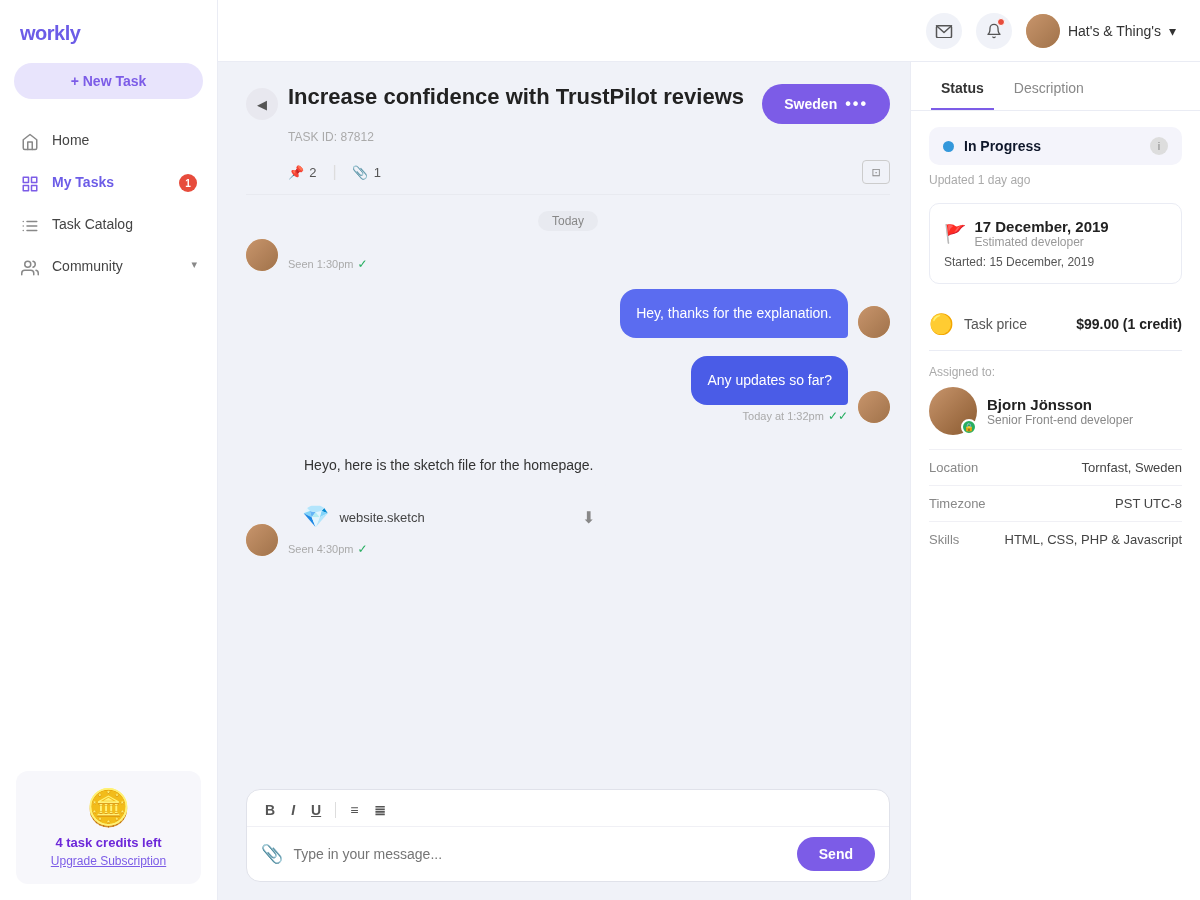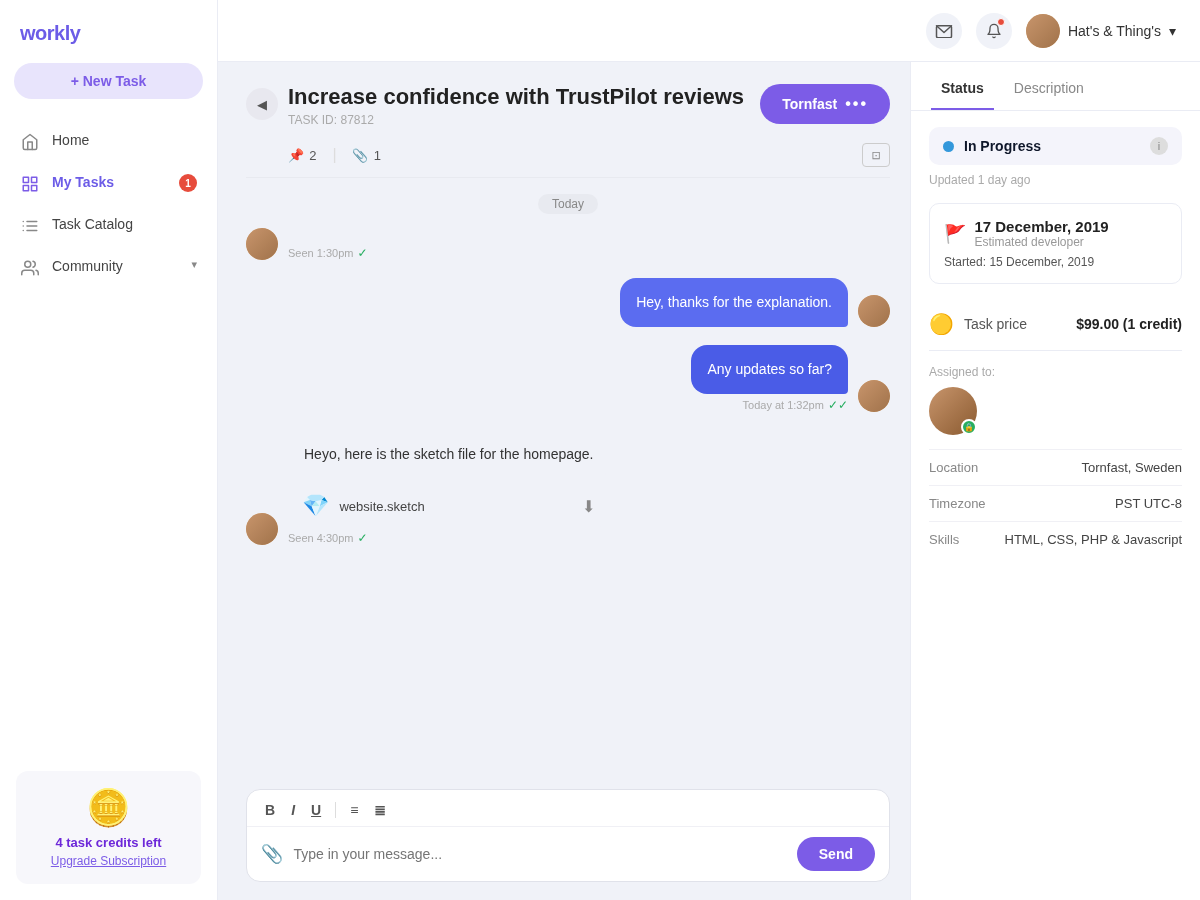--- a/index.html
+++ b/index.html
@@ -48,38 +48,38 @@
 
     
     #task-area { flex: 1; display: flex; overflow: hidden; }
     #chat-panel { flex: 1; display: flex; flex-direction: column; padding: 0 20px 0 28px; overflow: hidden; }
 
     
     #task-header { display: flex; align-items: flex-start; justify-content: space-between; padding: 22px 0 10px; }
     #task-title-group { display: flex; align-items: flex-start; gap: 10px; }
     #back-btn { width: 32px; height: 32px; border-radius: 50%; background: #e8e8ef; border: none; cursor: pointer; display: flex; align-items: center; justify-content: center; font-size: 13px; color: #555; margin-top: 4px; }
     #task-title { font-size: 22px; font-weight: 700; color: #222; line-height: 1.2; }
-    #task-id { font-size: 12px; color: #aaa; margin-top: 3px; }
+    #task-id { font-size: 12px; color: #aaa; margin-top: 20px; }
     #actions-btn {
       background: #7c5ce7; color: #fff; border: none; border-radius: 24px; padding: 11px 22px; font-size: 14px; font-weight: 600; cursor: pointer; display: flex; align-items: center; gap: 8px; white-space: nowrap;
     }
     #actions-dots { font-size: 16px; letter-spacing: 2px; }
 
     
     #task-meta { display: flex; align-items: center; gap: 16px; padding: 6px 0 10px 42px; }
     .meta-item { display: flex; align-items: center; gap: 5px; font-size: 13px; color: #555; cursor: pointer; }
     .meta-sep { color: #ddd; }
     .expand-icon { width: 28px; height: 24px; border: 1.5px solid #ccc; border-radius: 4px; display: flex; align-items: center; justify-content: center; font-size: 11px; color: #888; cursor: pointer; margin-left: auto; }
 
     
     .divider { height: 1px; background: #e8eaf0; margin: 0 0 6px; }
 
     
     #messages-area { flex: 1; overflow-y: auto; padding: 0 0 10px; }
-    .date-separator { text-align: center; margin: 10px 0 14px; }
+    .date-separator { text-align: center; margin: 10px 0 8px; }
     .date-badge { background: #e8eaf0; color: #888; font-size: 12px; padding: 3px 14px; border-radius: 12px; display: inline-block; }
 
     .msg-row { display: flex; align-items: flex-end; margin-bottom: 18px; }
     .msg-row.left { flex-direction: row; }
     .msg-row.right { flex-direction: row-reverse; }
     .msg-avatar { width: 32px; height: 32px; border-radius: 50%; background: #d4a87a; flex-shrink: 0; overflow: hidden; }
     .msg-avatar-inner { width: 32px; height: 32px; border-radius: 50%; background: linear-gradient(135deg, #c8956c 0%, #a0724a 100%); }
     .msg-bubble-wrap { max-width: 380px; margin-left: 18px; }
     .msg-row.left .msg-bubble-wrap { margin-left: 10px; }
     .msg-row.right .msg-bubble-wrap { margin-right: 10px; text-align: right; }
@@ -244,21 +244,21 @@
 
       <div id="task-header">
         <div id="task-title-group">
           <button id="back-btn">◀</button>
           <div>
             <div id="task-title">Increase confidence with TrustPilot reviews</div>
             <div id="task-id">TASK ID: 87812</div>
           </div>
         </div>
         <button id="actions-btn">
-          <span>Tornfast</span>
+          <span>Sweden</span>
           <span id="actions-dots">•••</span>
         </button>
       </div>
 
       <div id="task-meta">
         <div class="meta-item">
           <span>📌</span>
           <span>2</span>
         </div>
         <div class="meta-sep">|</div>
@@ -378,20 +378,24 @@
           <span class="price-value">$99.00 (1 credit)</span>
         </div>
 
         <div class="assigned-section">
           <div class="assigned-label">Assigned to:</div>
           <div class="assigned-person">
             <div style="position:relative; flex-shrink:0;">
               <div class="person-avatar"></div>
               <div class="avatar-badge">🔒</div>
             </div>
+            <div>
+              <div class="person-name">Bjorn Jönsson</div>
+              <div class="person-role">Senior Front-end developer</div>
+            </div>
           </div>
         </div>
 
         <div class="detail-row">
           <span class="detail-key">Location</span>
           <span class="detail-val">Tornfast, Sweden</span>
         </div>
         <div class="detail-row">
           <span class="detail-key">Timezone</span>
           <span class="detail-val">PST UTC-8</span>

